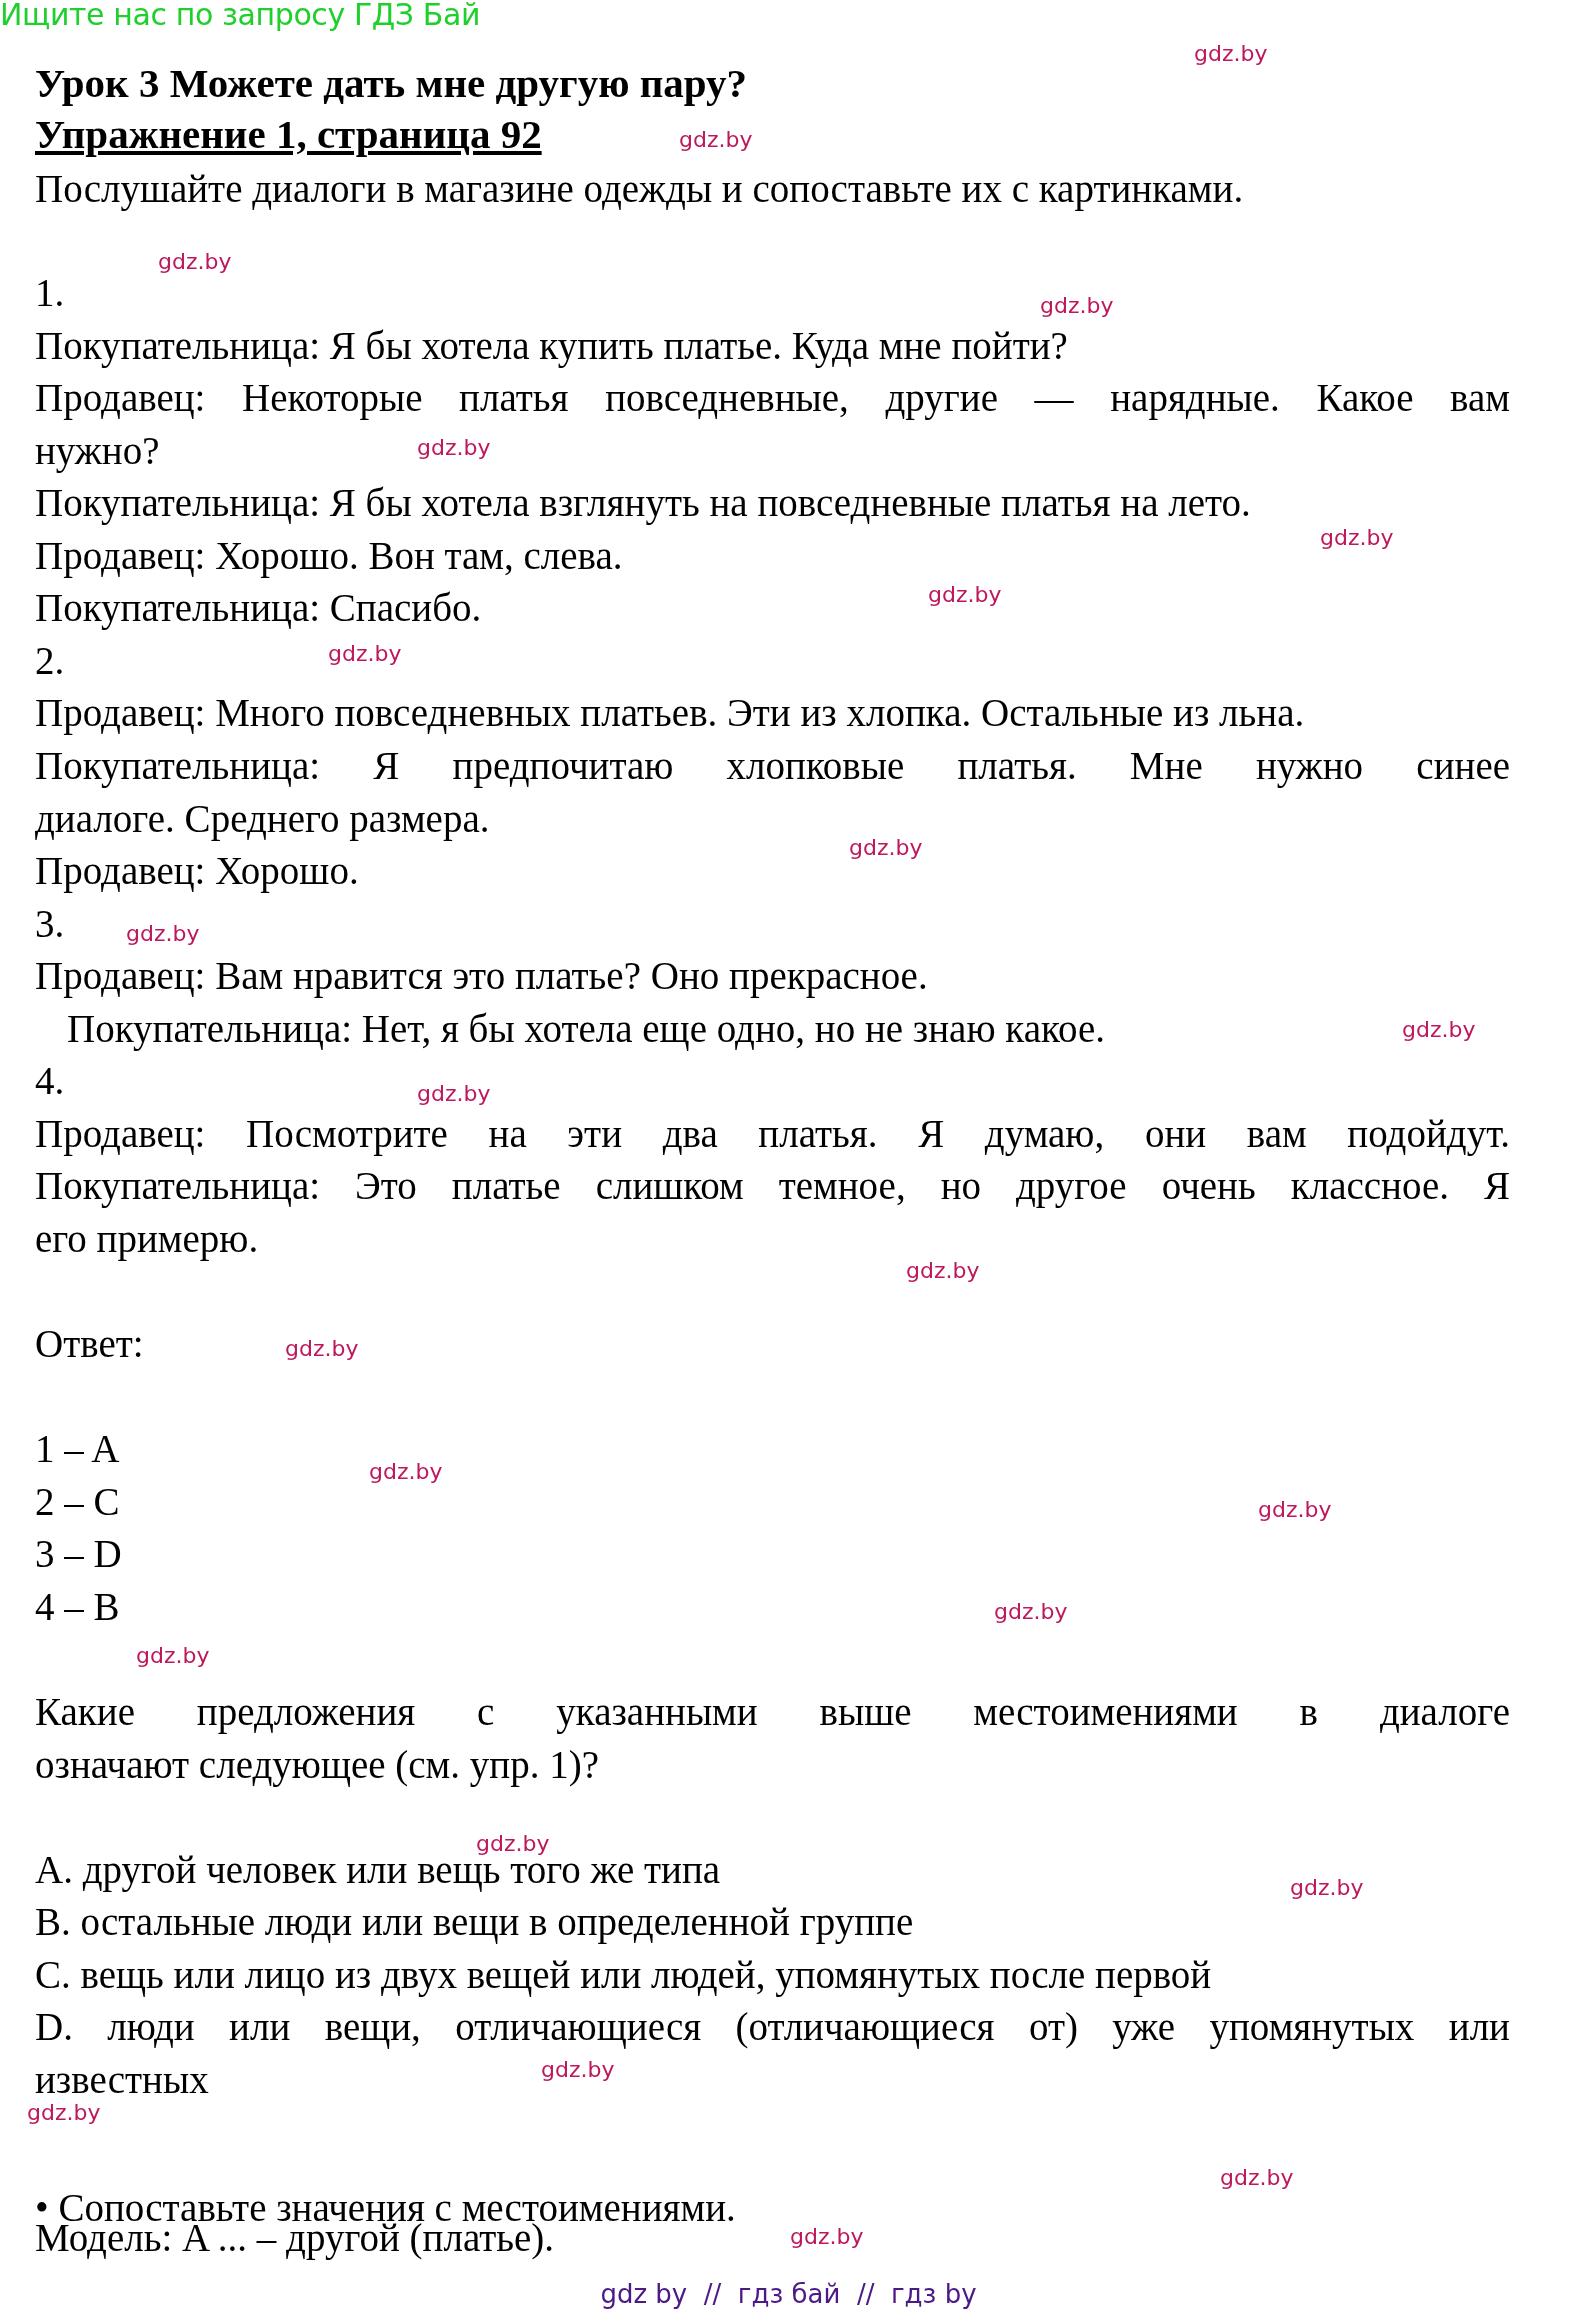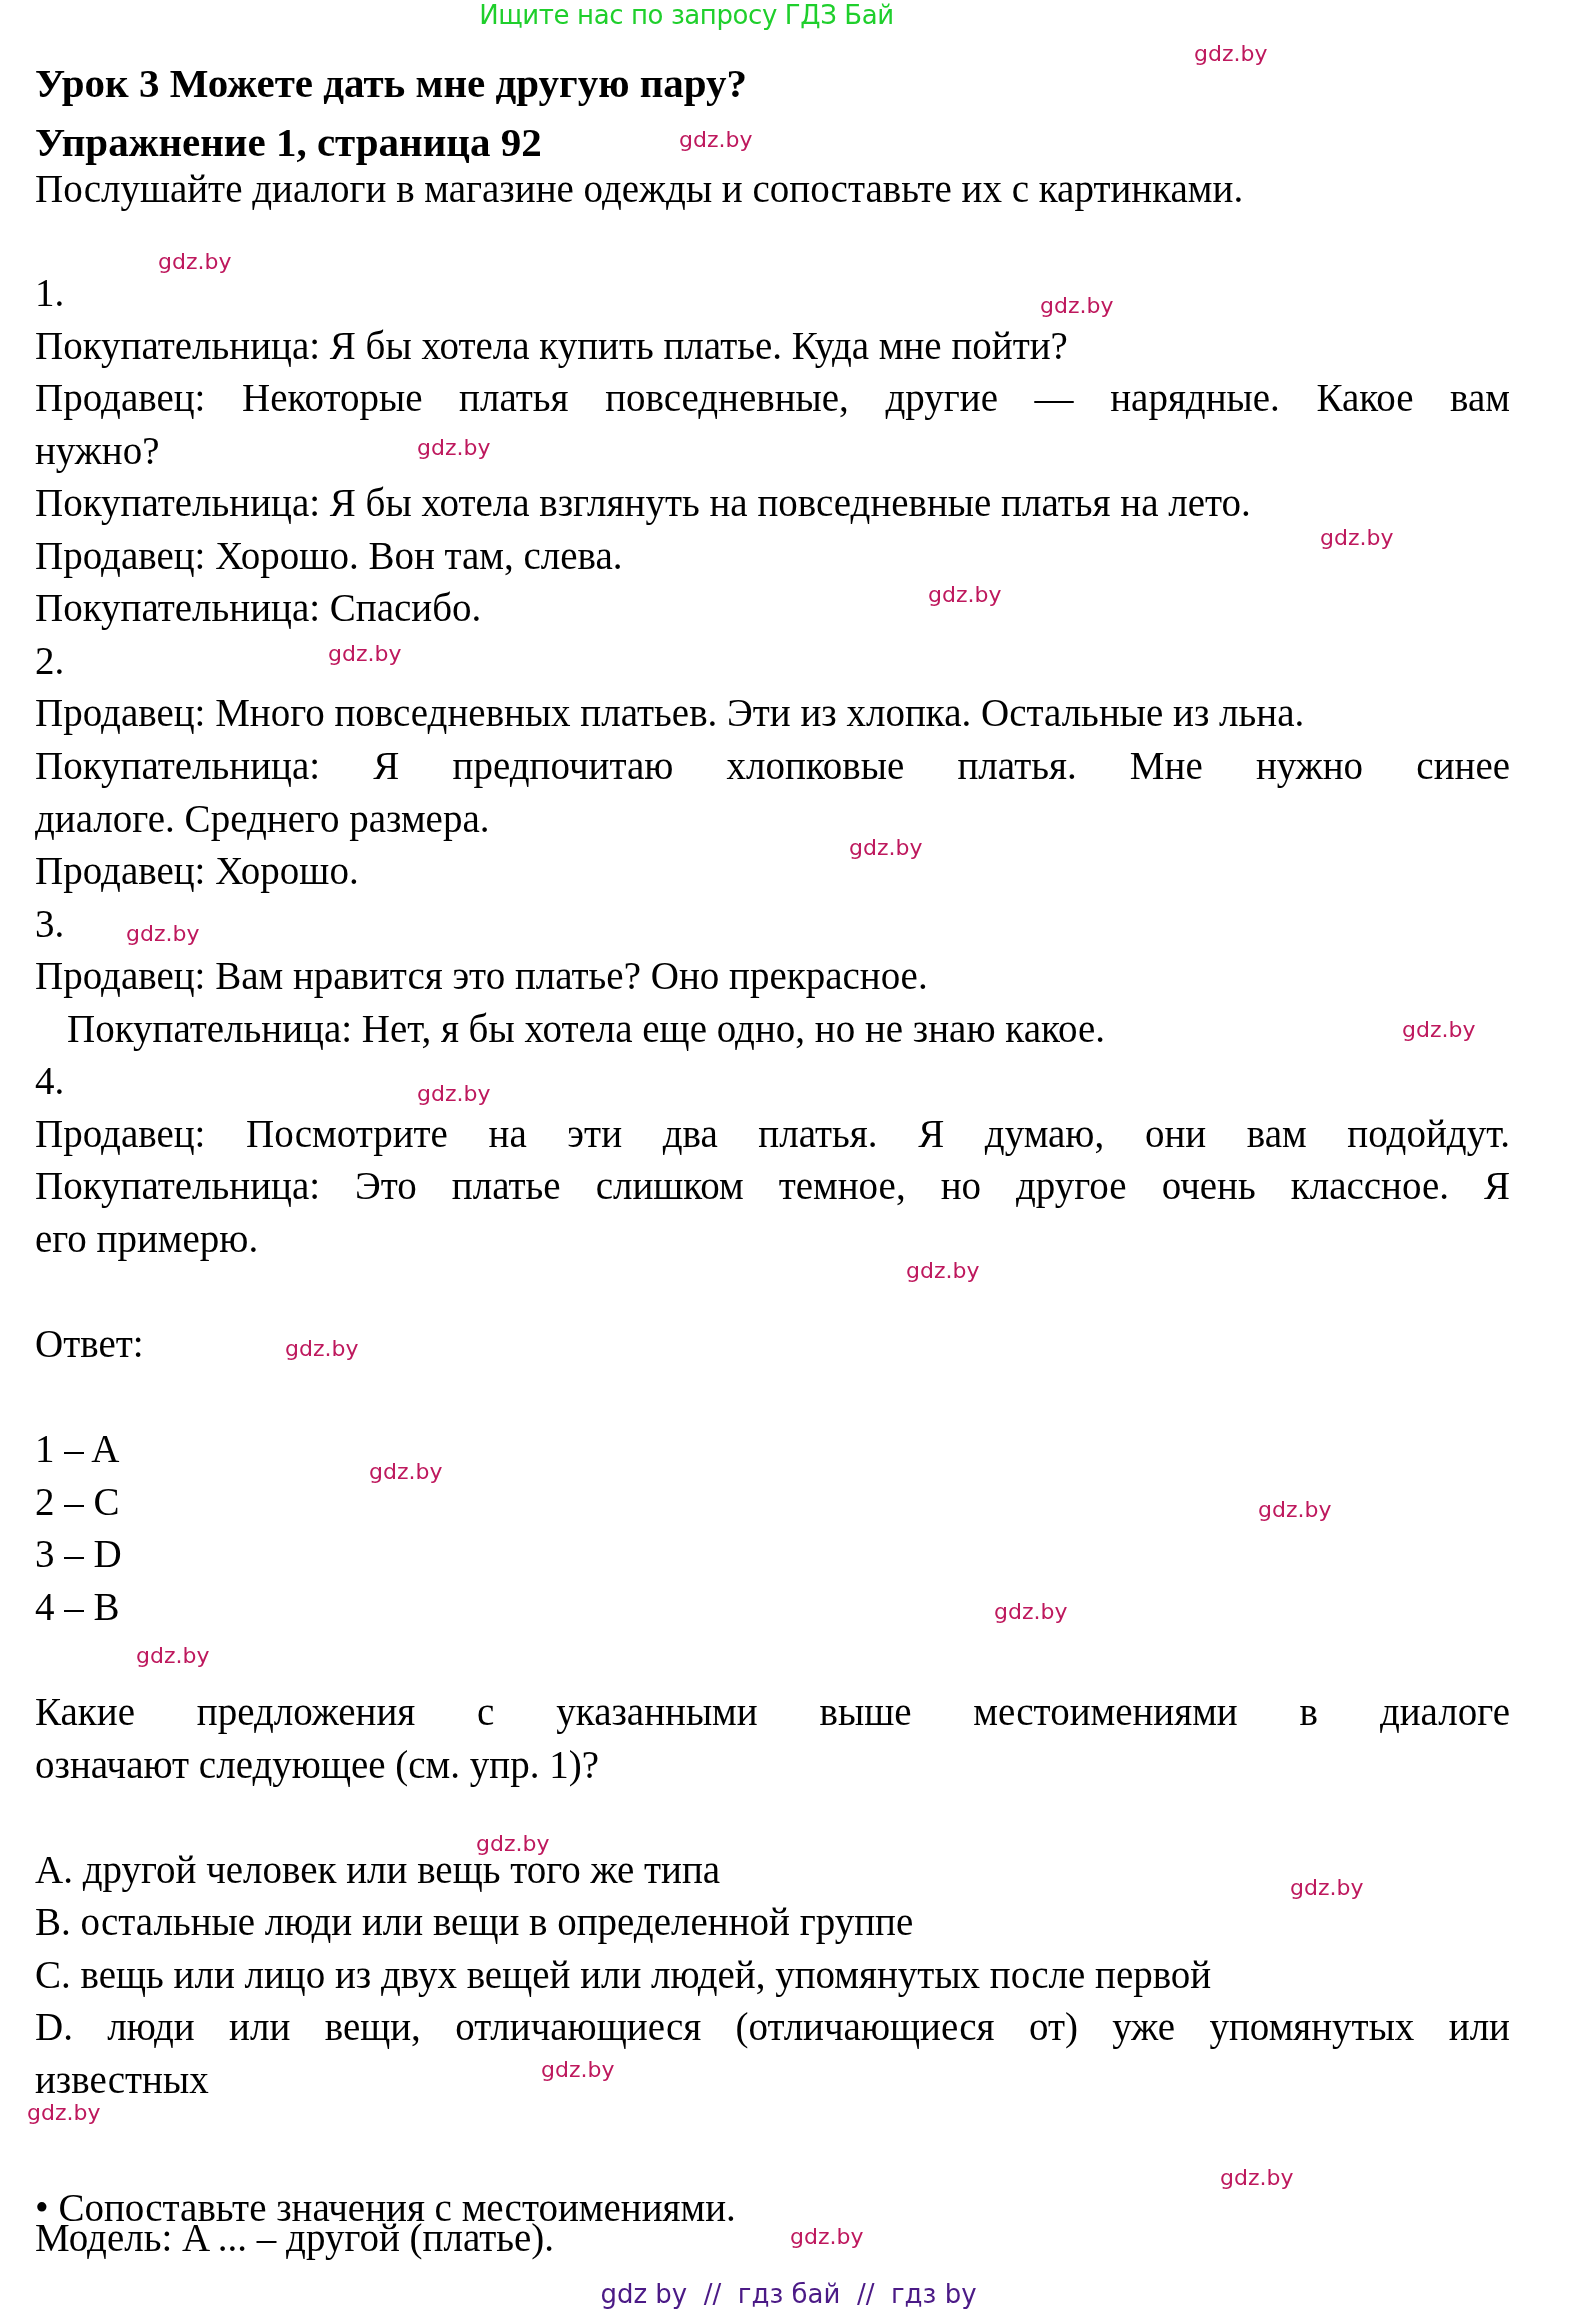--- a/index.html
+++ b/index.html
@@ -1,19 +1,19 @@
 <!DOCTYPE html>
 <html style="font-size:12.6px"><head>
 <meta charset="utf-8">
 <style>
   html, body { margin: 0; padding: 0; background: #ffffff; }
   body { width: 1577px; height: 2319px; position: relative; overflow: hidden; }
   .banner {
-    position: absolute; top: 0; left: 0; width: 1373px; text-align: center;
-    font-family: "DejaVu Sans", sans-serif; font-size: 26px; line-height: 30px;
+    position: absolute; top: 0; left: 0; width: 1373px; 
+    font-family: "DejaVu Sans", sans-serif; font-size: 30px; line-height: 30px;
     color: #1fcf2c; letter-spacing: -0.4px;
   }
   .line {
     position: absolute; left: 35px; white-space: nowrap;
     font-family: "Liberation Serif", serif; font-size: 39px; line-height: 47px; color: #000;
   }
   .justify { width: 1475px; text-align: justify; text-align-last: justify; white-space: normal; }
   .title { font-weight: bold; font-size: 41px; }
   .wm {
     position: absolute; font-family: "DejaVu Sans", sans-serif; font-size: 22px;
@@ -23,21 +23,21 @@
     position: absolute; top: 2279px; left: 0; width: 1577px; text-align: center;
     font-family: "DejaVu Sans", sans-serif; font-size: 26px; color: #4b1a86; white-space: pre;
   }
 </style>
 </head>
 <body>
 
 <div class="banner">Ищите нас по запросу ГДЗ Бай</div>
 
 <div class="line title" style="top:60px;">Урок 3 Можете дать мне другую пару?</div>
-<div class="line title" style="top:119px;">Упражнение 1, страница 92</div>
+<div class="line title" style="top:111px;text-decoration:underline;">Упражнение 1, страница 92</div>
 <div class="line" style="top:165px;">Послушайте диалоги в магазине одежды и сопоставьте их с картинками.</div>
 
 <div class="line" style="top:269px;">1.</div>
 <div class="line" style="top:322px;">Покупательница: Я бы хотела купить платье. Куда мне пойти?</div>
 <div class="line justify" style="top:374px;">Продавец: Некоторые платья повседневные, другие — нарядные. Какое вам</div>
 <div class="line" style="top:427px;">нужно?</div>
 <div class="line" style="top:479px;">Покупательница: Я бы хотела взглянуть на повседневные платья на лето.</div>
 <div class="line" style="top:532px;">Продавец: Хорошо. Вон там, слева.</div>
 <div class="line" style="top:584px;">Покупательница: Спасибо.</div>
 

